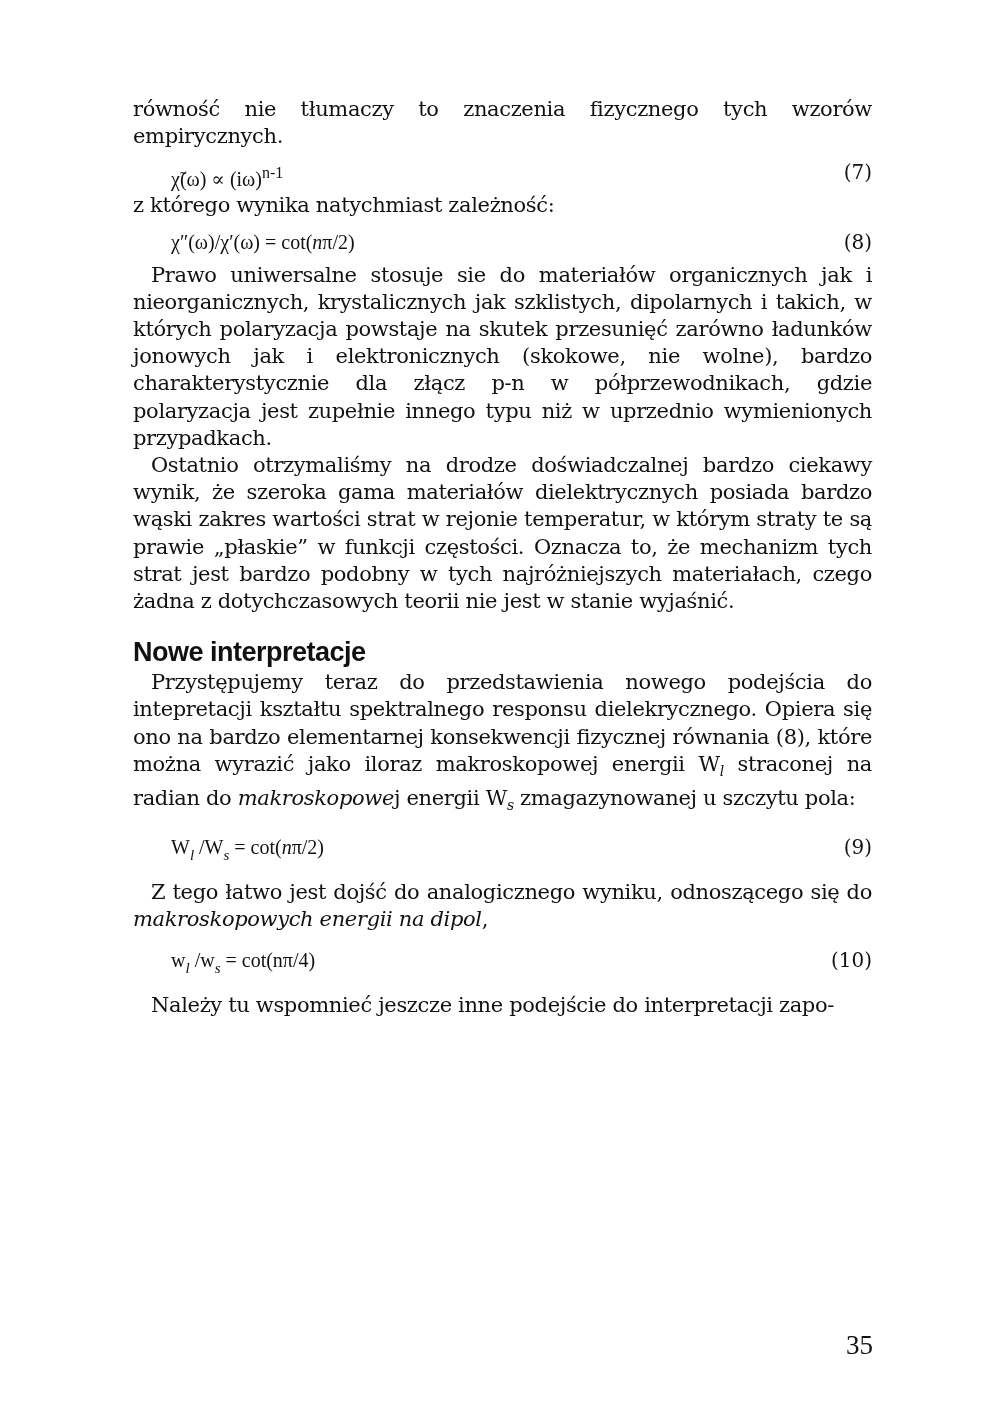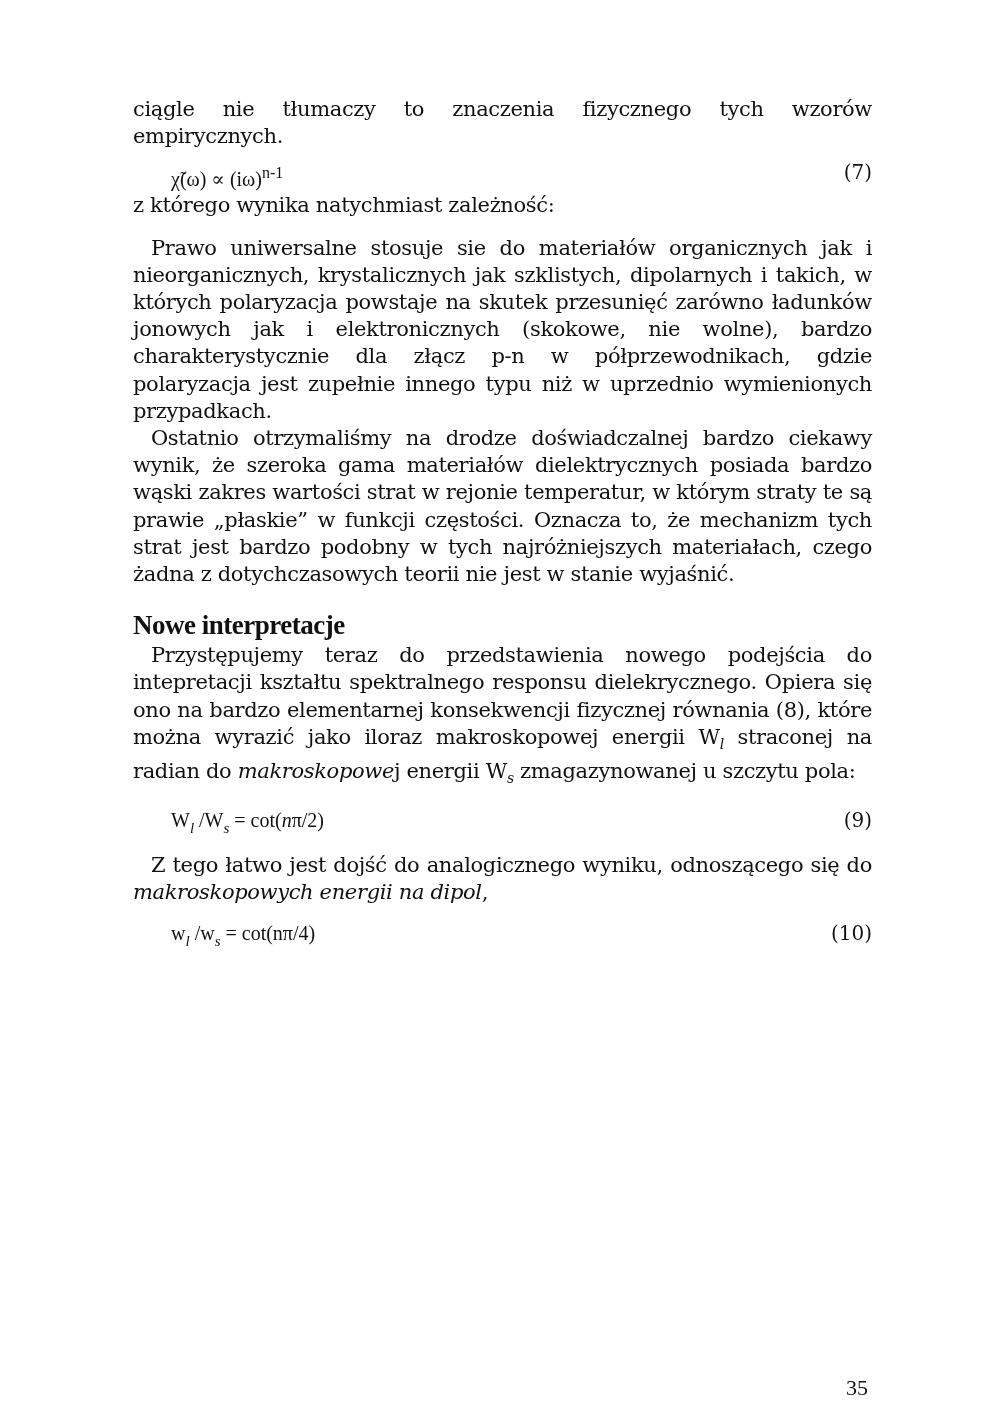--- a/index.html
+++ b/index.html
@@ -47,59 +47,63 @@
       position: absolute;
       right: 0;
       top: 0;
       font-family: "DejaVu Serif", serif;
       font-size: 20px;
     }
     .eq sup { font-size: 16px; vertical-align: 8px; }
     .eq sub { font-size: 15px; vertical-align: -6px; }
     .it { font-style: italic; }
     h2 {
-      font-family: Liberation Serif, serif;
+      font-family: Liberation Sans, sans-serif;
       font-size: 27px;
       font-weight: bold;
       margin: 0;
       line-height: 34px;
       letter-spacing: -0.5px;
     }
     .sp-a { height: 9px; }
     .sp-b { height: 14px; }
     .sp-c { height: 6px; }
     .sp-d { height: 18px; }
     .sp-e { height: 20px; }
     .page-number {
       position: absolute;
       left: 846px;
-      top: 1375px;
+      top: 1330px;
       font-family: "Liberation Serif", serif;
-      font-size: 22px;
+      font-size: 27px;
       text-align: center;
     }
   </style>
 </head>
 <body>
 
 <div class="page">
 
-  <p class="p">ciągle nie tłumaczy to znaczenia fizycznego tych wzorów empirycznych.</p>
+  <p class="p">równość nie tłumaczy to znaczenia fizycznego tych wzorów empirycznych.</p>
 
 
   <div class="sp-a"></div>
   <div class="eq">
     <span class="expr"><span>χ̃(ω) ∝ (iω)</span><sup>n-1</sup></span>
     <span class="num">(7)</span>
   </div>
   <div class="sp-c"></div>
 
   <p class="p">z którego wynika natychmiast zależność:</p>
 
   <div class="sp-a"></div>
+  <div class="eq">
+    <span class="expr"><span>χ″(ω)/χ′(ω) = cot(</span><span class="it">n</span><span>π/2)</span></span>
+    <span class="num">(8)</span>
+  </div>
   <div class="sp-c"></div>
 
 
   <p class="p indent">Prawo uniwersalne stosuje sie do materiałów organicznych jak i nieorganicznych, krystalicznych jak szklistych, dipolarnych i takich, w których polaryzacja powstaje na skutek przesunięć zarówno ładunków jonowych jak i elektronicznych (skokowe, nie wolne), bardzo charakterystycznie dla złącz p-n w półprzewodnikach, gdzie polaryzacja jest zupełnie innego typu niż w uprzednio wymienionych przypadkach.</p>
 
   <p class="p indent">Ostatnio otrzymaliśmy na drodze doświadczalnej bardzo ciekawy wynik, że szeroka gama materiałów dielektrycznych posiada bardzo wąski zakres wartości strat w rejonie temperatur, w którym straty te są prawie „płaskie” w funkcji częstości. Oznacza to, że mechanizm tych strat jest bardzo podobny w tych najróżniejszych materiałach, czego żadna z dotychczasowych teorii nie jest w stanie wyjaśnić.</p>
 
   <div class="sp-e"></div>
   <h2>Nowe interpretacje</h2>
 
@@ -115,16 +119,17 @@
   <p class="p indent"><span>Z tego łatwo jest dojść do analogicznego wyniku, odnoszącego się do </span><span class="it">makroskopowych energii na dipol</span><span>,</span></p>
 
   <div class="sp-b"></div>
   <div class="eq">
     <span class="expr"><span>w</span><sub class="it">l</sub><span> /w</span><sub class="it">s</sub><span> = cot(nπ/4)</span></span>
     <span class="num">(10)</span>
   </div>
   <div class="sp-d"></div>
 
 
+  <p class="p indent" style="text-align:left">Należy tu wspomnieć jeszcze inne podejście do interpretacji zapo-</p>
 
 </div>
 
 <div class="page-number">35</div>
 
 </body></html>

